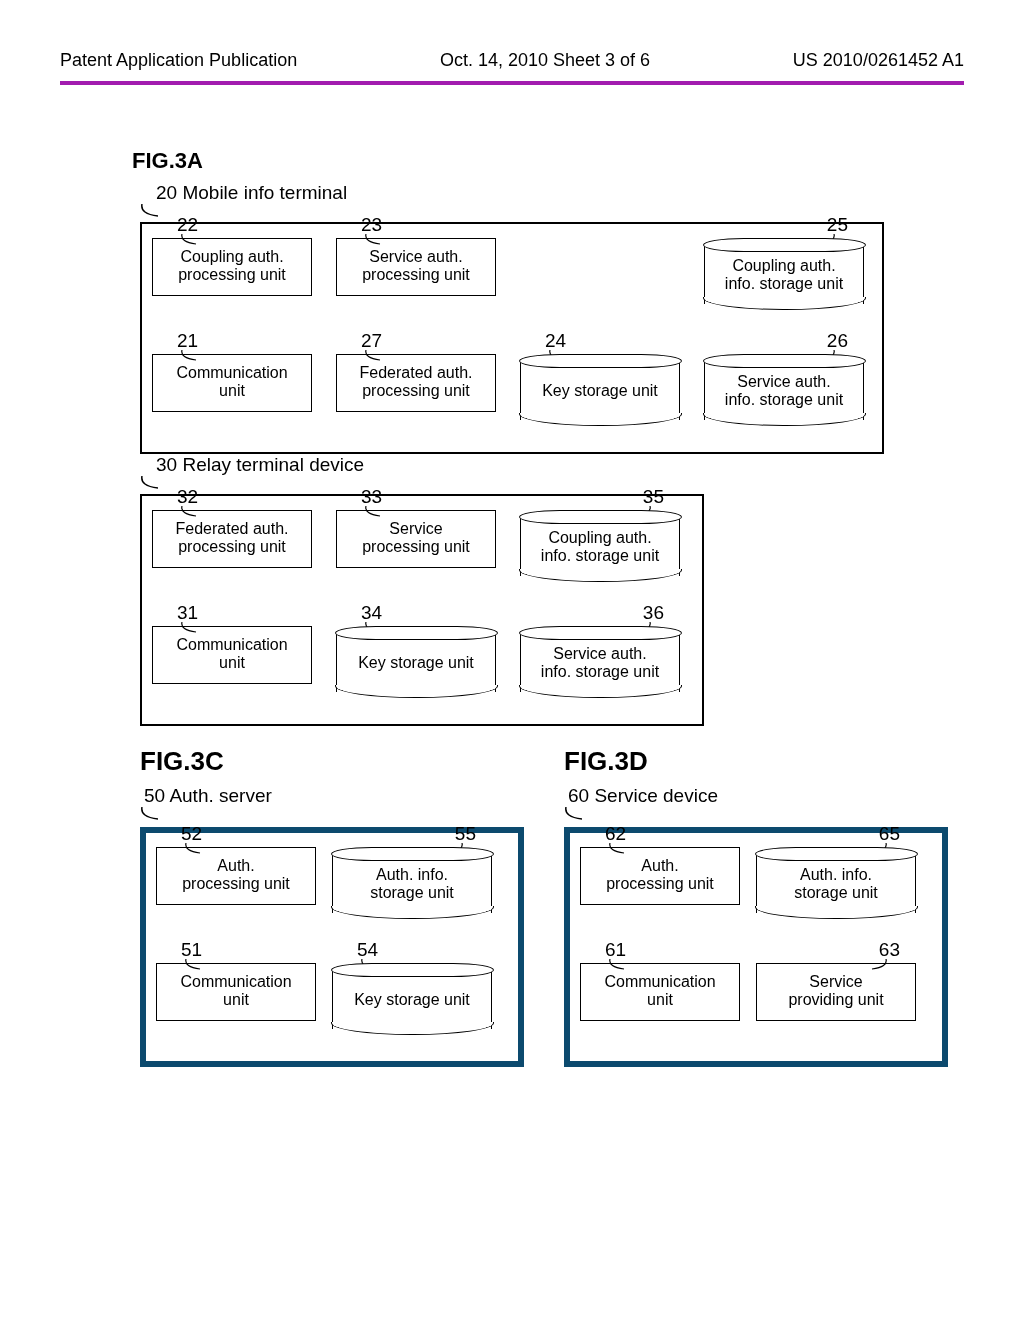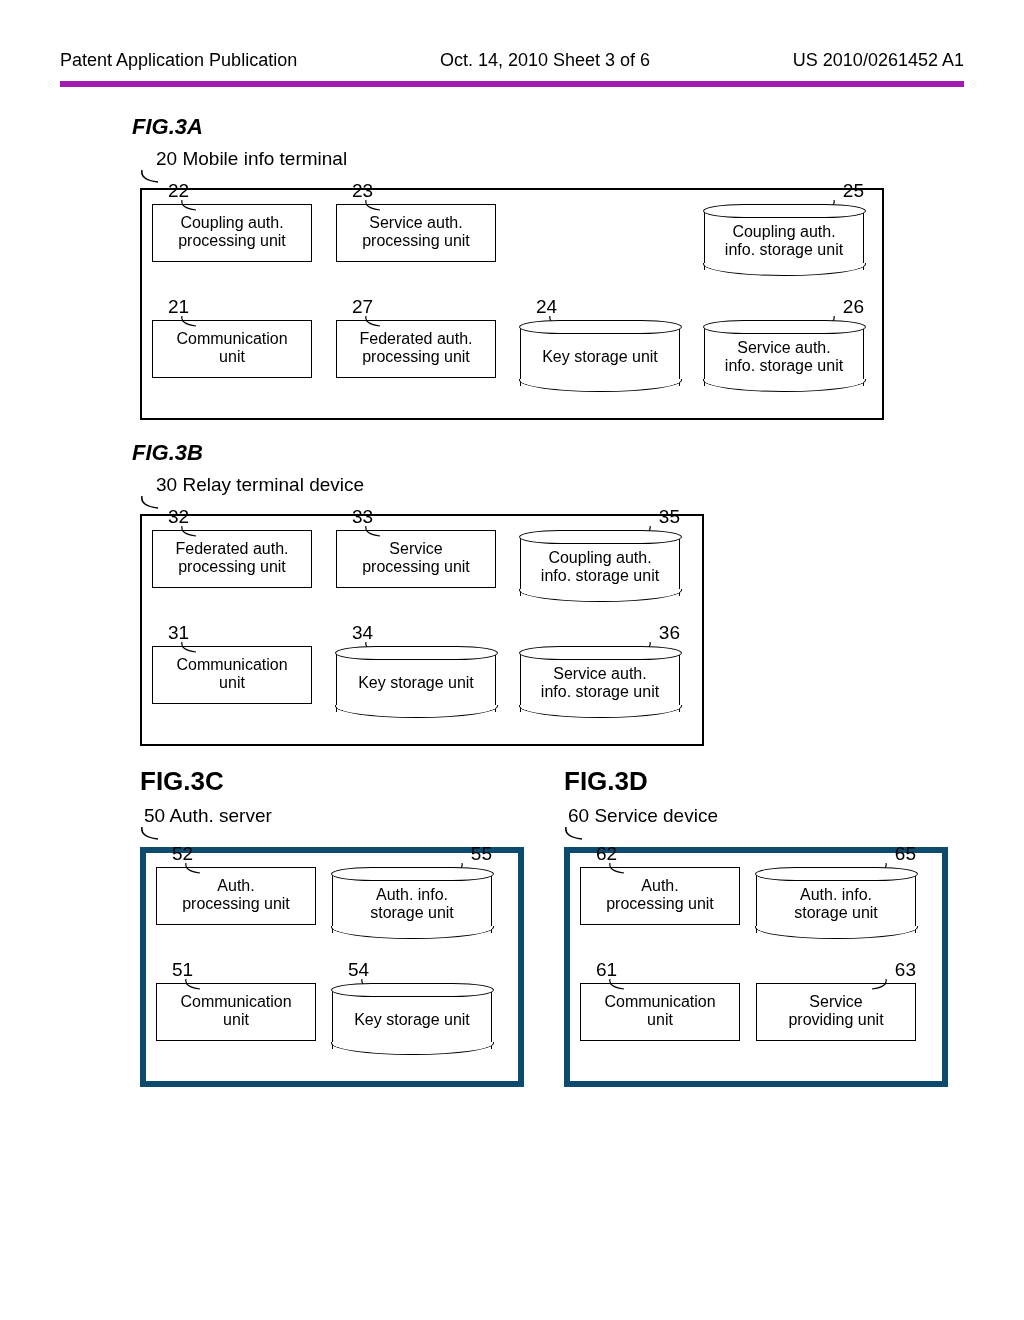--- a/index.html
+++ b/index.html
@@ -12,28 +12,27 @@
   .page {
     width: 1024px;
     box-sizing: border-box;
     padding: 20px 60px;
   }
   .header {
     display: flex;
     justify-content: space-between;
     font-size: 18px;
     padding: 30px 0 10px 0;
-    border-bottom: 6px solid #a21caf;
-    margin-bottom: 27px;
+    border-bottom: 4px solid #a21caf;
+    margin-bottom: 63px;
   }
   .figlabel {
     font-weight: bold;
     font-size: 22px;
     margin: 20px 0 8px 72px;
-    font-style: italic;
   }
   .dev-label {
     font-size: 19px;
     margin: 0 0 0 96px;
   }
   .hook {
     display: inline-block;
     vertical-align: top;
     width: 18px;
   }
@@ -46,22 +45,22 @@
   }
   .unit {
     position: relative;
     width: 160px;
   }
   .num {
     font-size: 19px;
     position: absolute;
     top: -24px;
   }
-  .num.left  { left: 16px;  }
-  .num.right { right: 0; }
+  .num.left  { left: 25px;  }
+  .num.right { right: 16px; }
   .hook-small {
     position:absolute;
     top:-4px;
     width:18px; height:12px;
   }
   .hook-small.left  { left: 28px; }
   .hook-small.right { right: 28px; }
   .rect, .cyl-body {
     border: 1.5px solid #000;
     text-align: center;
@@ -252,21 +251,20 @@
           <span>Service auth.</span>
           <span>info. storage unit</span>
         </div>
         <div class="cyl-bot"></div>
       </div>
     </div>
 
   </div>
 
   
-  <div class="figlabel">FIG.3B</div>
   <div class="dev-label">
     <span>30</span>
     <span> </span>
     <span>Relay terminal device</span>
   </div>
   <svg class="hook" style="margin-left:80px" width="20" height="14">
       <path d="M2 0 Q0 10 18 12" fill="none" stroke="#000" stroke-width="1.5"></path>
     </svg>
   <div id="figBbox" class="box">
 

